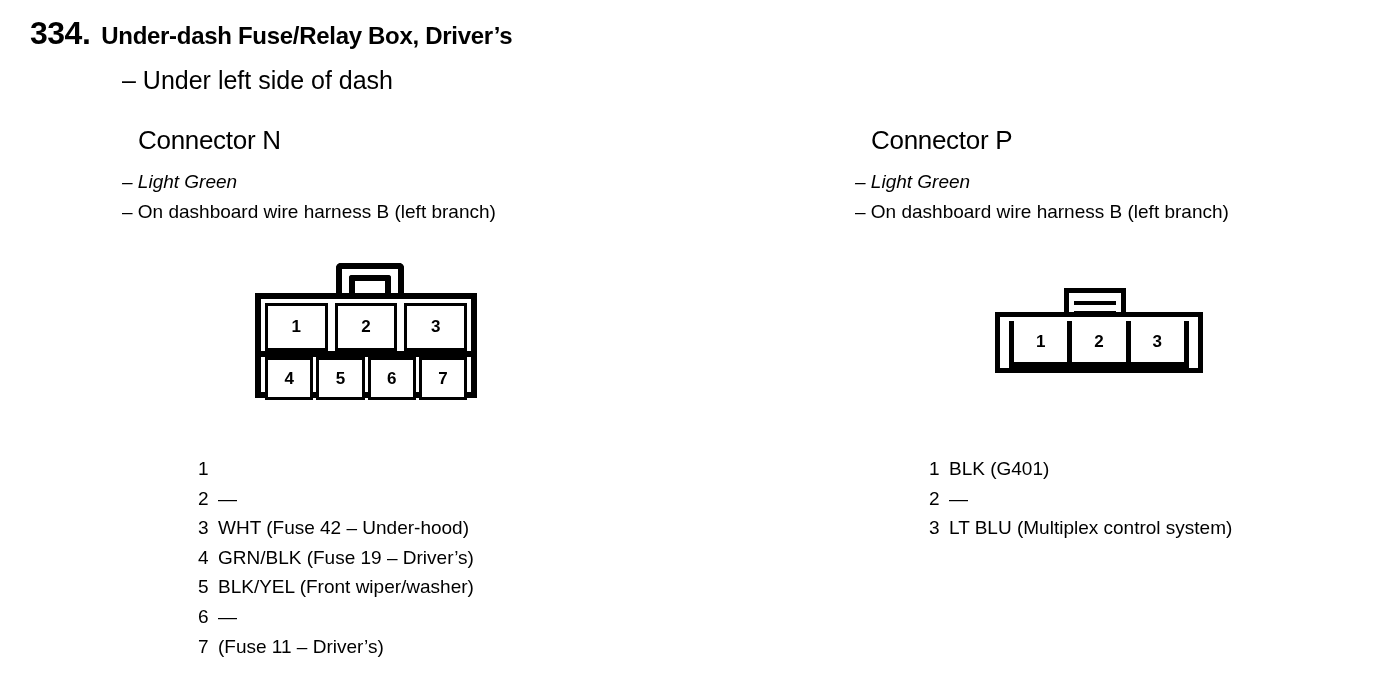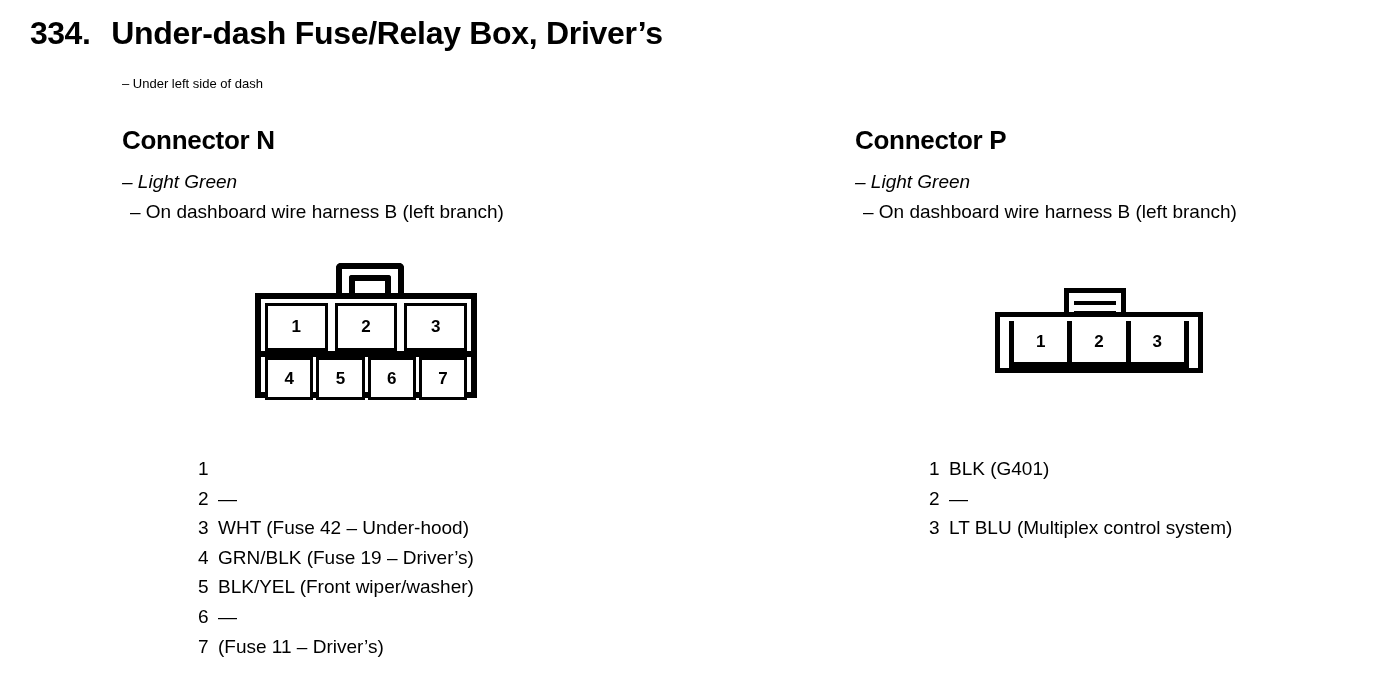--- a/index.html
+++ b/index.html
@@ -26,57 +26,58 @@
     display: flex;
     align-items: baseline;
     white-space: nowrap;
   }
   .page-title .num {
     font-size: 32px;
     font-weight: bold;
     letter-spacing: -0.5px;
   }
   .page-title .txt {
-    font-size: 32px;
+    font-size: 24px;
     font-weight: bold;
-    margin-left: 21px;
+    margin-left: 11px;
     letter-spacing: -0.3px;
   }
   .page-subtitle {
     position: absolute;
     left: 122px;
-    top: 76px;
-    font-size: 13px;
+    top: 66px;
+    font-size: 25px;
     white-space: nowrap;
   }
 
   
   .column {
     position: absolute;
     top: 0;
     height: 682px;
   }
   .column.left  { left: 122px;  width: 700px; }
   .column.right { left: 855px;  width: 520px; }
 
   .conn-title {
     position: absolute;
     top: 125px;
     font-size: 26px;
-    font-weight: bold;
+    font-weight: normal;
     letter-spacing: -0.3px;
     white-space: nowrap;
+    margin-left: 16px;
   }
   .conn-note {
     position: absolute;
     font-size: 19px;
     white-space: nowrap;
   }
   .conn-note.n1 { top: 171px; font-style: italic; }
-  .conn-note.n2 { top: 201px; margin-left: 8px; }
+  .conn-note.n2 { top: 201px; }
 
   
   .pin-list {
     position: absolute;
     font-size: 19px;
   }
   .pin-list.left  { left: 76px; top: 458px; }
   .pin-list.right { left: 74px; top: 458px; }
   .pin-row {
     display: flex;

